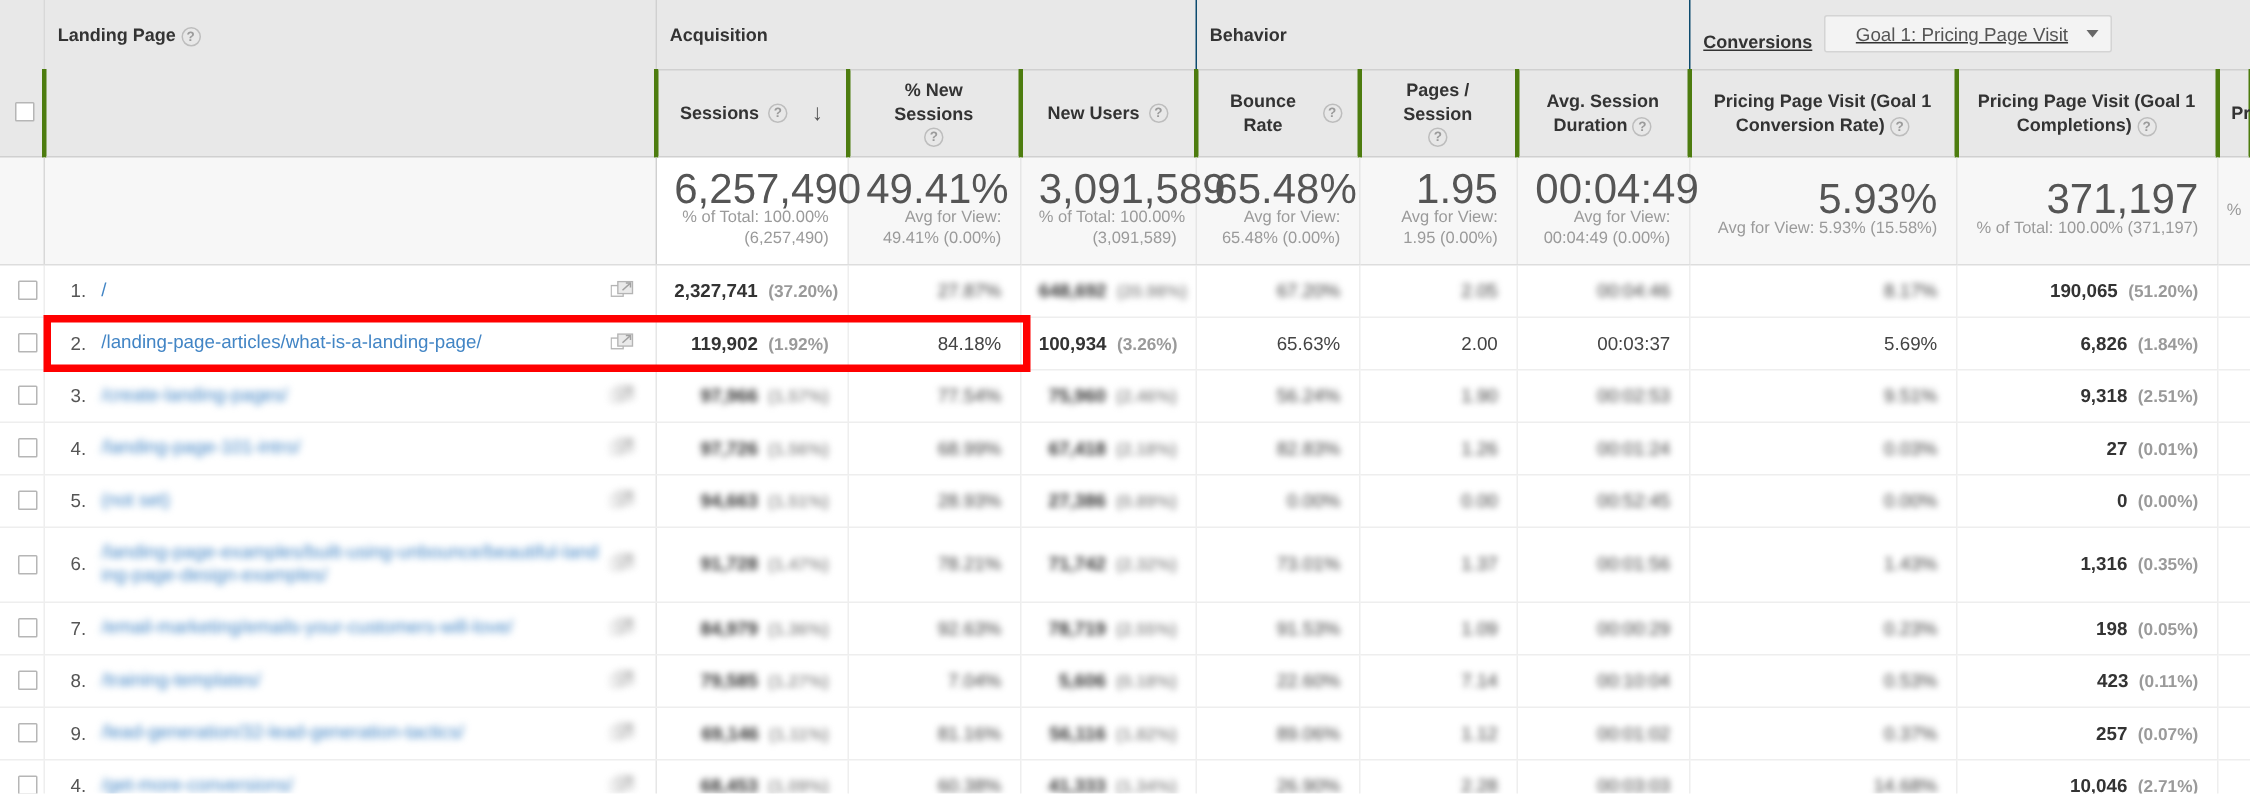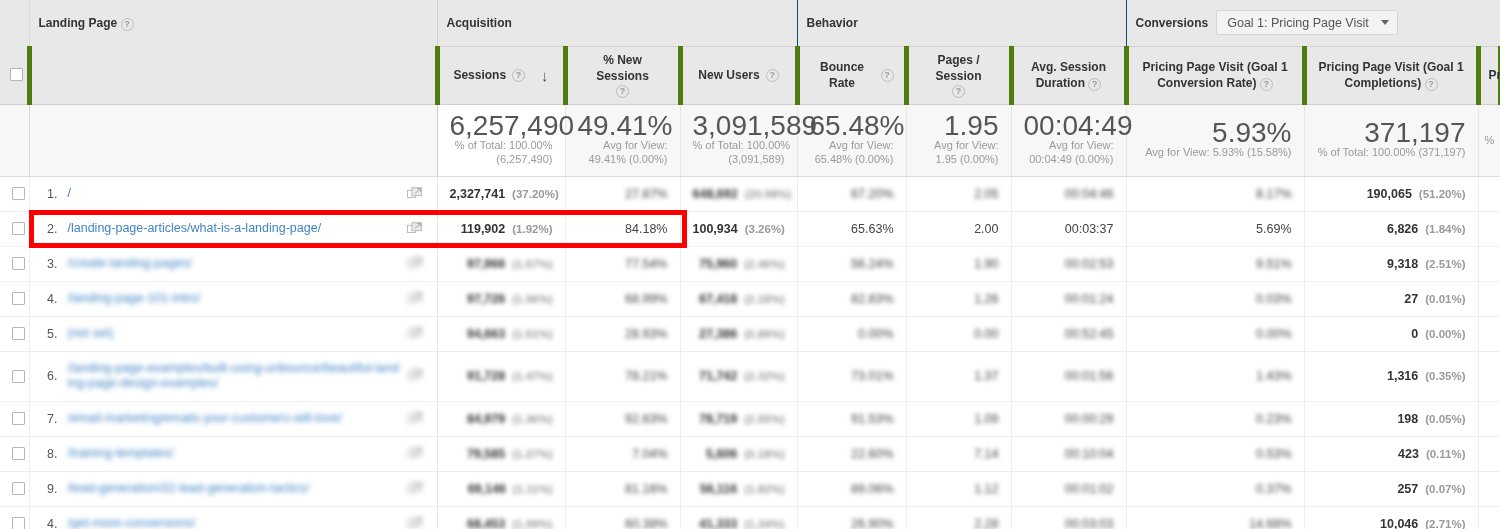--- a/index.html
+++ b/index.html
@@ -49,48 +49,48 @@
     text-align: left;
     vertical-align: middle;
     font-size: 12px;
     font-weight: bold;
     color: #333;
     white-space: nowrap;
   }
   tr.grouprow th.blank-check { border-right: 1px solid #d8d8d8; padding:0; }
   tr.grouprow th.dimgroup { border-right: 1px solid #d0d0d0; }
 
-  .conv-wrap { display: flex; align-items: center; gap: 8px; }
+  .conv-wrap { display: flex; align-items: flex-end; gap: 8px; text-decoration: underline; }
   .goal-select {
     display: inline-flex; align-items: center; justify-content: space-between;
     gap: 12px;
     background: #f3f3f3;
     border: 1px solid #d4d4d4;
     border-radius: 2px;
-    padding: 4px 8px 4px 10px;
+    padding: 4px 8px 4px 20px;
     font-weight: normal;
     font-size: 12.5px;
     color: #555;
     min-width: 150px;
     height: 25px;
     cursor: pointer;
   }
   .caret {
     width: 0; height: 0;
     border-left: 4.5px solid transparent;
     border-right: 4.5px solid transparent;
     border-top: 5px solid #666;
     display: inline-block;
   }
 
   
   tr.metricrow th {
     background: #e8e8e8;
     border-top: 1px solid #d0d0d0;
-    border-right: 5px solid #4d7c0f;
+    border-right: 3px solid #4d7c0f;
     height: 58px;
     vertical-align: middle;
     font-size: 12px;
     font-weight: bold;
     color: #333;
     padding: 0 10px;
     line-height: 16px;
   }
   tr.metricrow th.dimhead {
     text-align: left;

